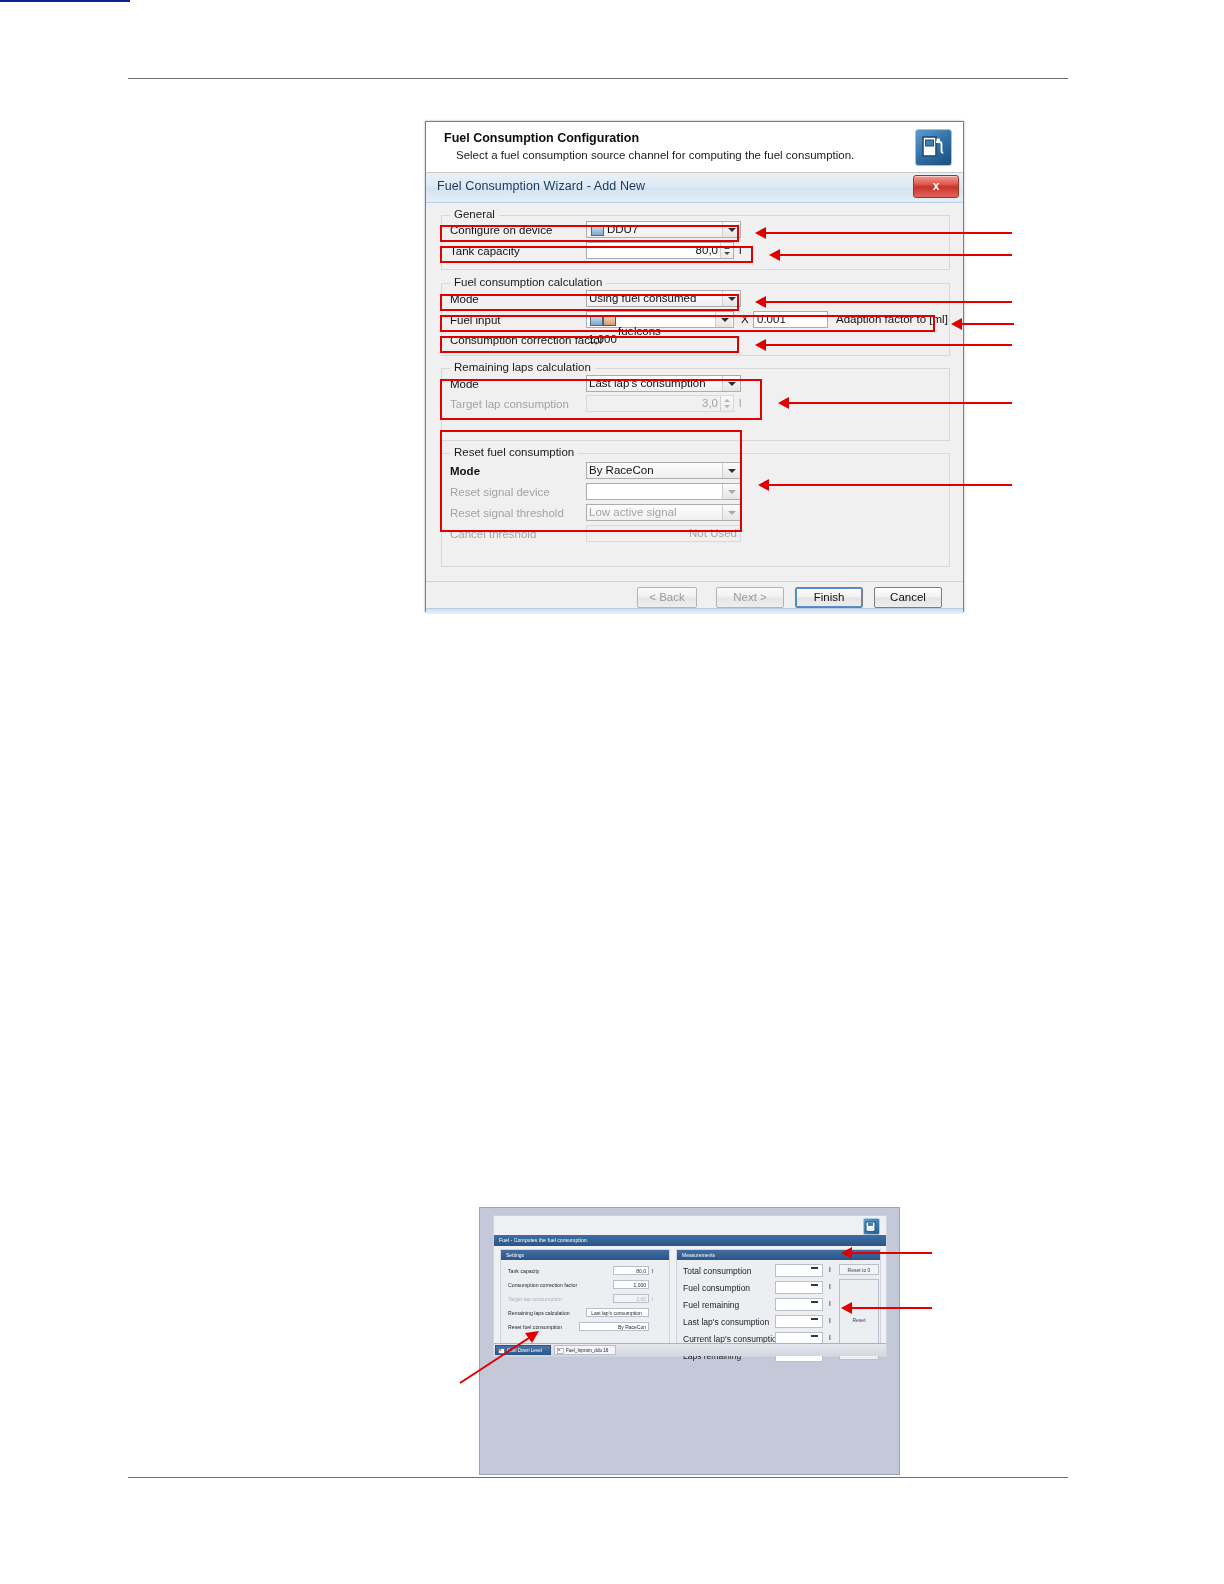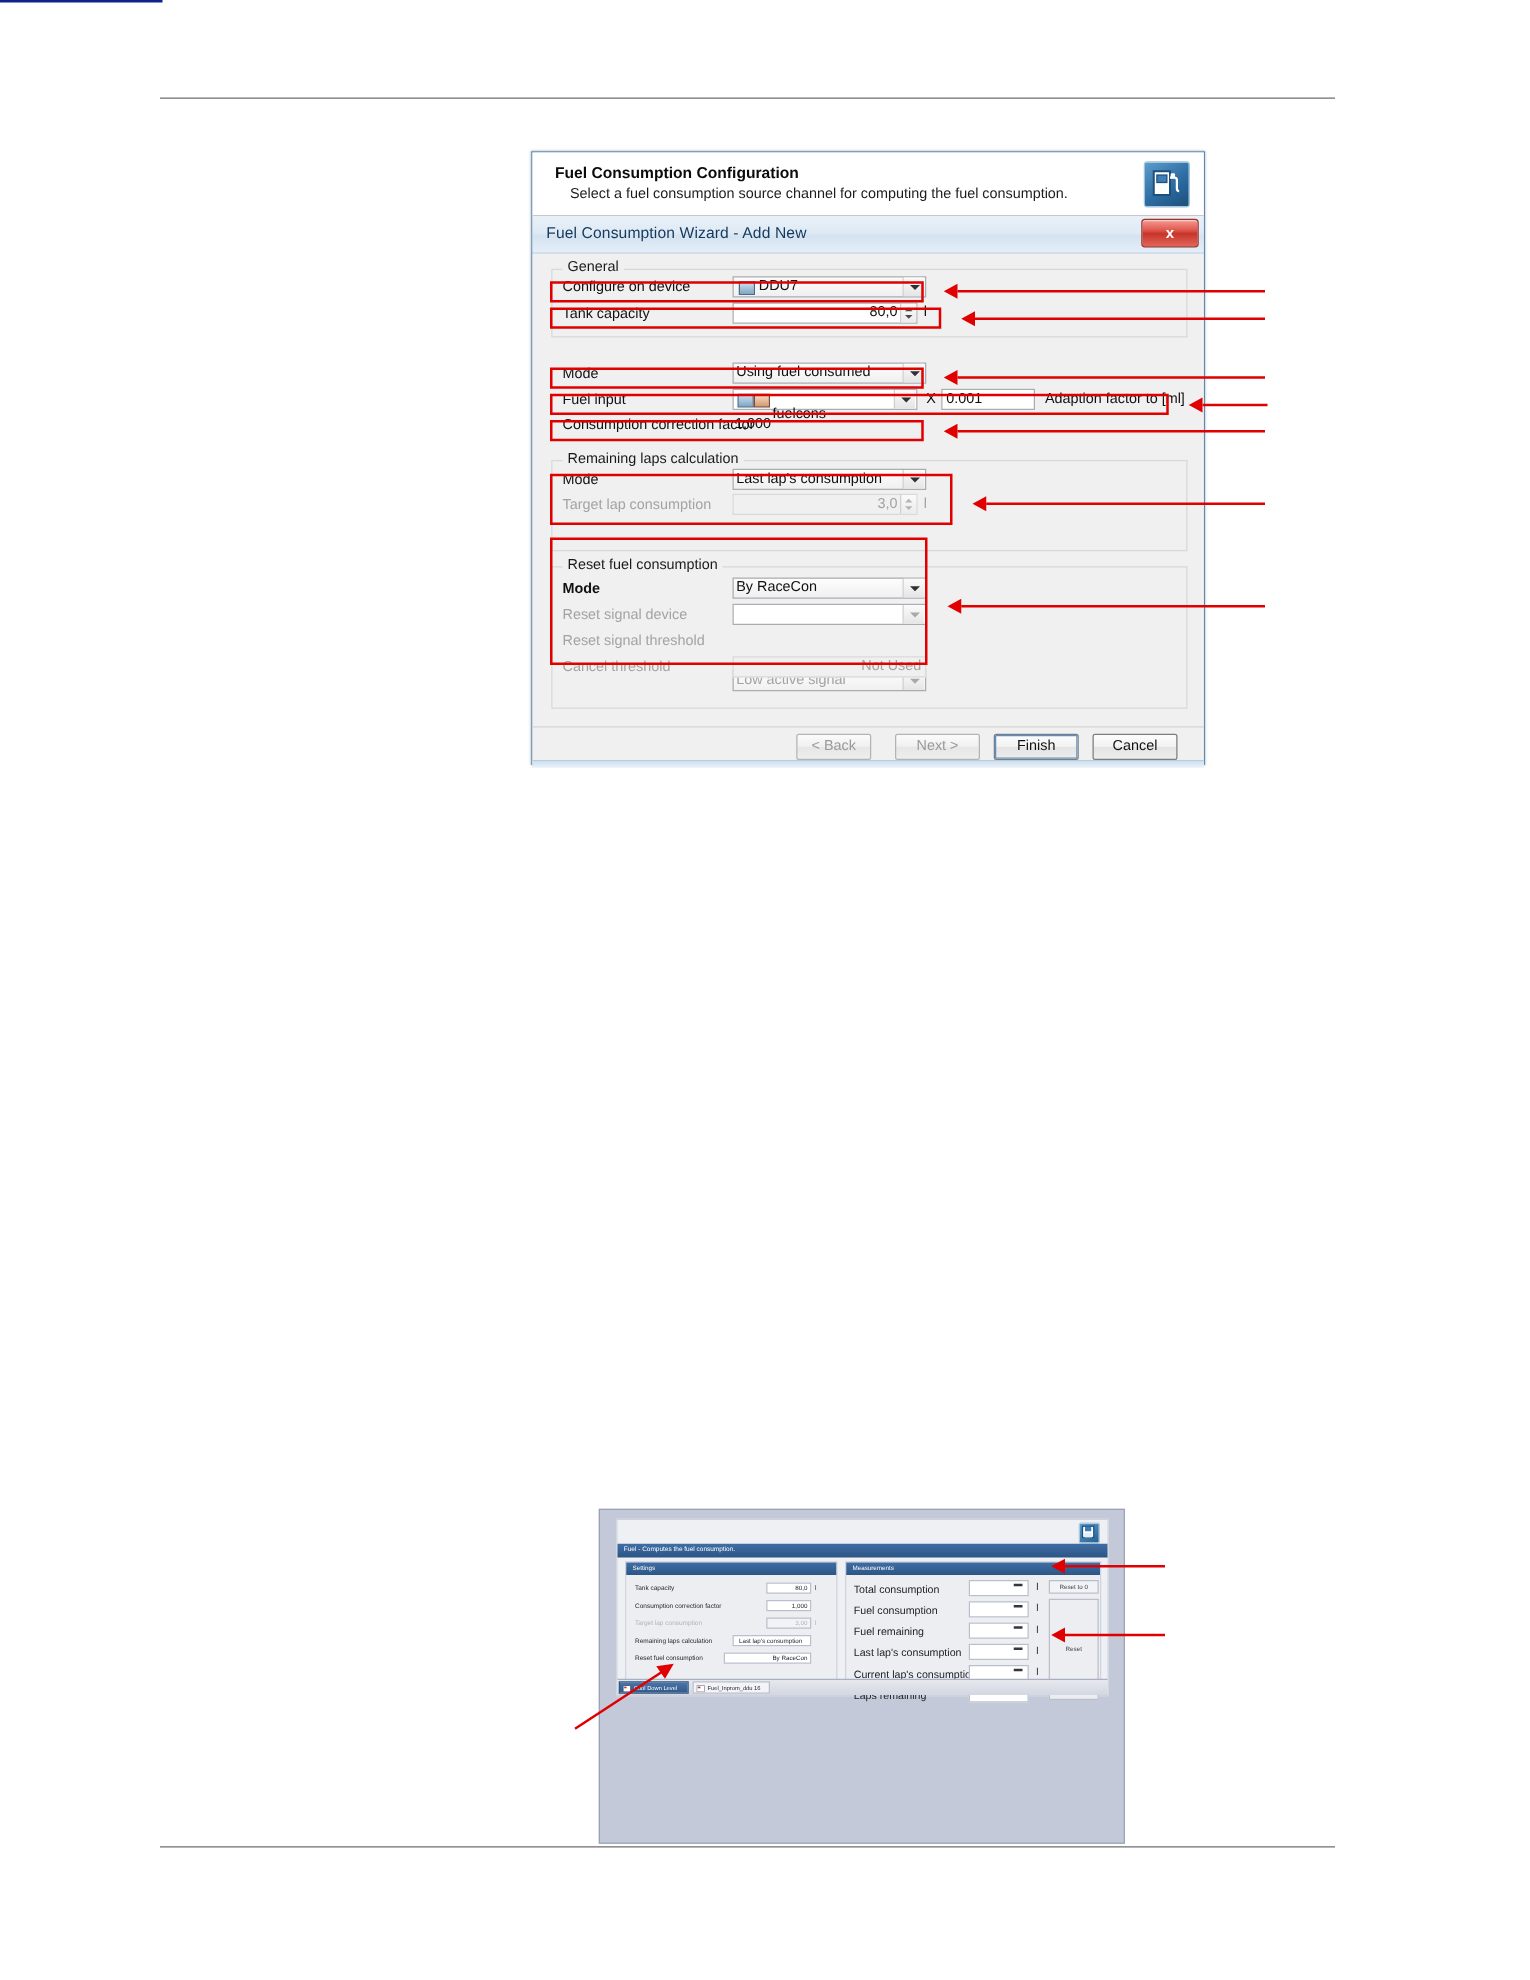--- a/index.html
+++ b/index.html
@@ -211,20 +211,23 @@
       <span style="position:absolute;left:20px;top:0;line-height:15px;">DDU7</span>
       <span class="arrow"></span>
     </div>
     <div class="row-label" style="left:24px;top:42px;">Tank capacity</div>
     <div class="ctl textbox" style="left:160px;top:39px;width:148px;padding-right:15px;">
       <span>80,0</span>
       <span class="spin"></span>
     </div>
     <div class="unit" style="left:313px;top:41px;">l</div>
 
+    <div class="groupbox" style="left:15px;top:80px;width:507px;height:71px;">
+      <span class="group-legend">Fuel consumption calculation</span>
+    </div>
     <div class="row-label" style="left:24px;top:90px;">Mode</div>
     <div class="ctl combo" style="left:160px;top:87px;width:155px;">
       <span style="position:absolute;left:2px;top:0;line-height:15px;">Using fuel consumed</span>
       <span class="arrow"></span>
     </div>
 
     <div class="row-label" style="left:24px;top:111px;">Fuel input</div>
     <div class="ctl combo white" style="left:160px;top:108px;width:148px;">
       <span class="chan-icon" style="left:3px;top:3px;"></span>
       <span class="chan-icon2" style="left:16px;top:3px;"></span>
@@ -264,21 +267,21 @@
     <div class="ctl combo" style="left:160px;top:259px;width:155px;">
       <span style="position:absolute;left:2px;top:0;line-height:15px;">By RaceCon</span>
       <span class="arrow"></span>
     </div>
     <div class="row-label dim" style="left:24px;top:283px;">Reset signal device</div>
     <div class="ctl combo white dim" style="left:160px;top:280px;width:155px;">
       <span style="position:absolute;left:2px;top:0;line-height:15px;"></span>
       <span class="arrow"></span>
     </div>
     <div class="row-label dim" style="left:24px;top:304px;">Reset signal threshold</div>
-    <div class="ctl combo dim" style="left:160px;top:301px;width:155px;margin-top:32px;">
+    <div class="ctl combo dim" style="left:160px;top:301px;width:155px;">
       <span style="position:absolute;left:2px;top:0;line-height:15px;">Low active signal</span>
       <span class="arrow"></span>
     </div>
     <div class="row-label dim" style="left:24px;top:325px;">Cancel threshold</div>
     <div class="ctl textbox flat" style="left:160px;top:322px;width:155px;">
       <span>Not Used</span>
     </div>
 
   </div>
 

